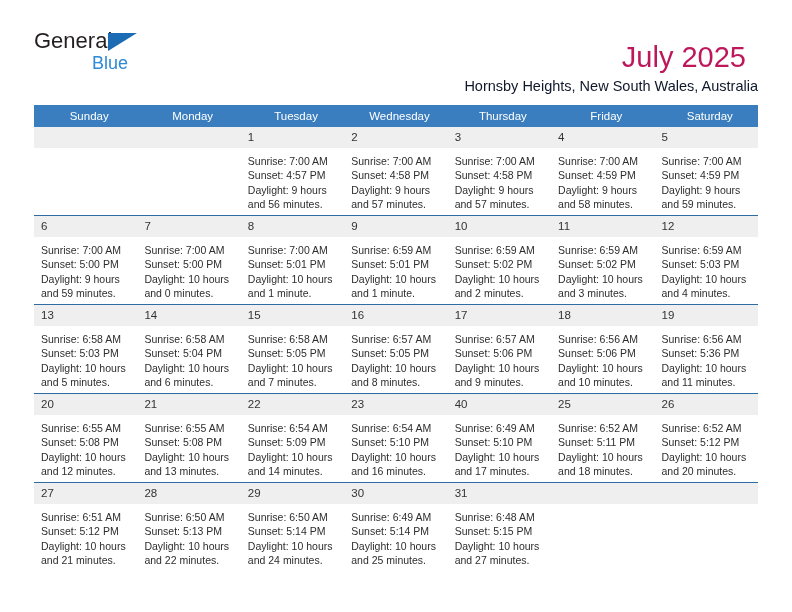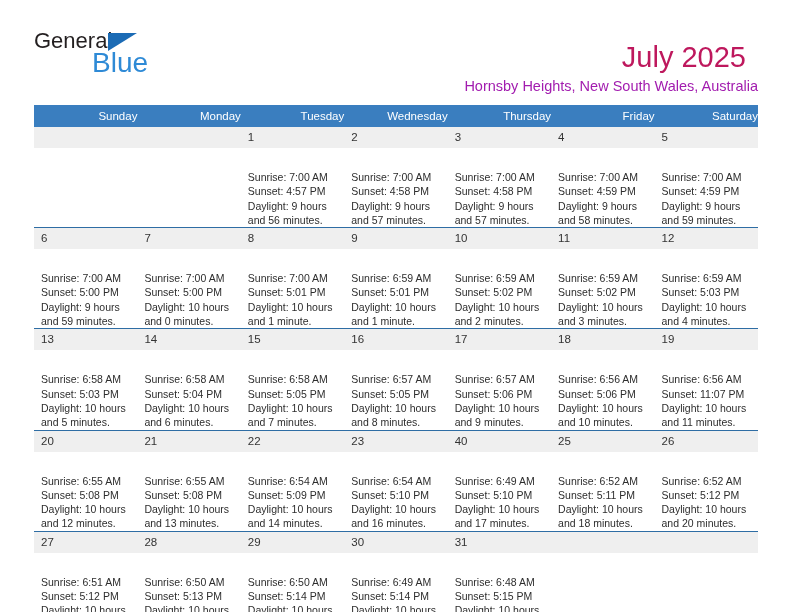--- a/index.html
+++ b/index.html
@@ -54,61 +54,61 @@
     top: 5px;
     width: 0;
     height: 0;
     border-left: 29px solid #1b6bb5;
     border-bottom: 18px solid transparent;
   }
   .brand-line2 {
     position: absolute;
     left: 58px;
     top: 22px;
-    font-size: 28px;
+    font-size: 18px;
     color: #2e8ad6;
     line-height: 26px;
     white-space: nowrap;
   }
   .month-title {
     position: absolute;
     right: 0;
     top: 0;
     font-size: 29px;
     color: #be185d;
     line-height: 34px;
     white-space: nowrap;
     font-weight: normal;
     margin: 12px;
   }
   .location {
     position: absolute;
     right: 0;
     top: 48px;
     font-size: 14.5px;
-    color: #a21caf;
+    color: #0f172a;
     line-height: 20px;
     white-space: nowrap;
   }
 
   
   .calendar {
     position: absolute;
     left: 34px;
     top: 105px;
     width: 724px;
     border-collapse: collapse;
     table-layout: fixed;
   }
   .calendar th {
     background: #3a7ebf;
     color: #ffffff;
     font-size: 11.5px;
     font-weight: normal;
-    text-align: right;
+    text-align: center;
     padding: 5px 0 5px 7px;
     height: 10px;
     border: none;
     vertical-align: middle;
   }
   .calendar td {
     vertical-align: top;
     padding: 0;
     border: none;
     border-top: 1.5px solid #2e6da4;
@@ -129,21 +129,20 @@
   }
   .daynum.empty {
     color: transparent;
   }
   .details {
     display: block;
     padding: 6px 6px 0 7px;
     font-size: 10.5px;
     line-height: 14.3px;
     color: #2d2d2d;
-    margin-top: 16px;
   }
   .details span {
     display: block;
     white-space: nowrap;
   }
   td.blank .daynum {
     background: #efefef;
   }
 </style>
 </head>
@@ -346,21 +345,21 @@
               <span>Sunrise: 6:56 AM</span>
               <span>Sunset: 5:06 PM</span>
               <span>Daylight: 10 hours</span>
               <span>and 10 minutes.</span>
             </span>
           </td>
           <td class="daycell">
             <span class="daynum">19</span>
             <span class="details">
               <span>Sunrise: 6:56 AM</span>
-              <span>Sunset: 11:07 PM</span>
+              <span>Sunset: 5:36 PM</span>
               <span>Daylight: 10 hours</span>
               <span>and 11 minutes.</span>
             </span>
           </td>
         </tr>
         <tr class="week">
           <td class="daycell">
             <span class="daynum">20</span>
             <span class="details">
               <span>Sunrise: 6:55 AM</span>

